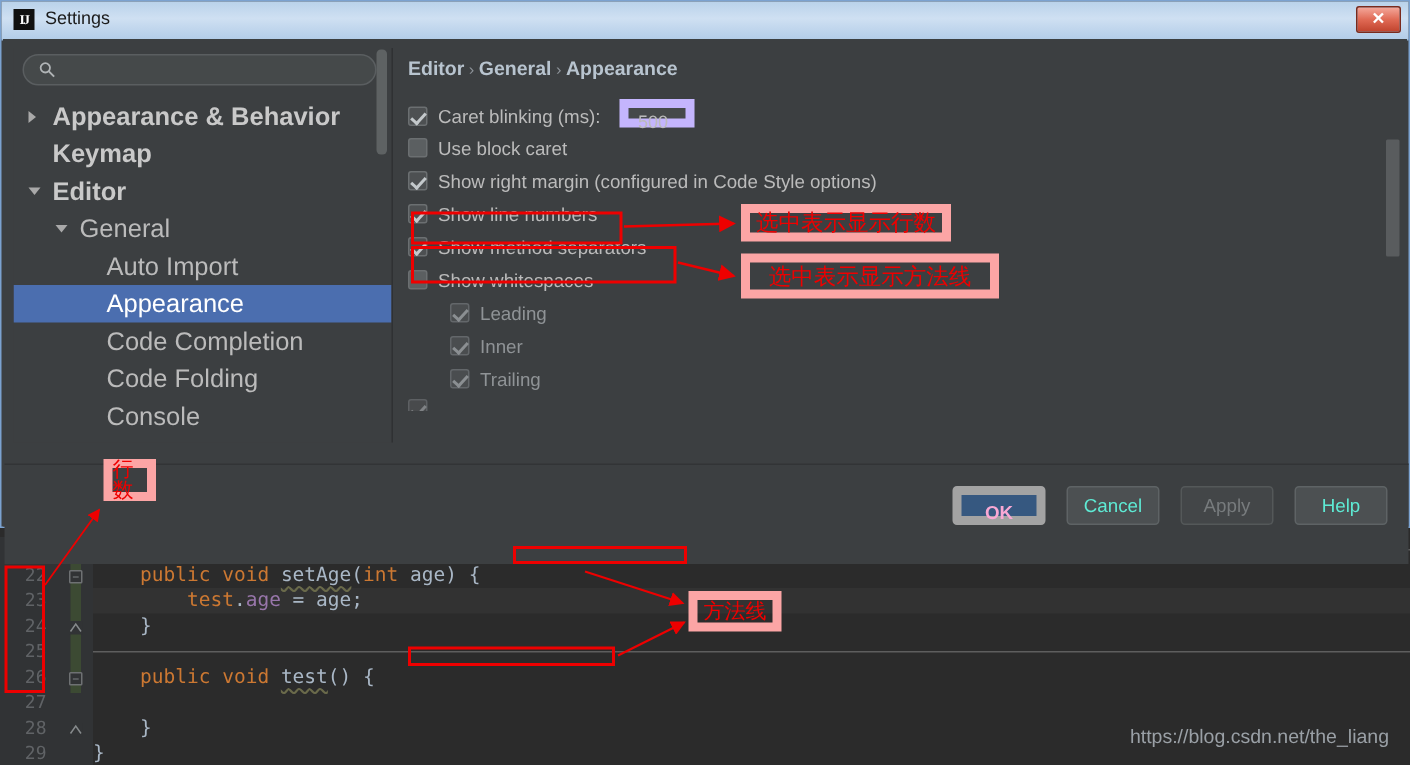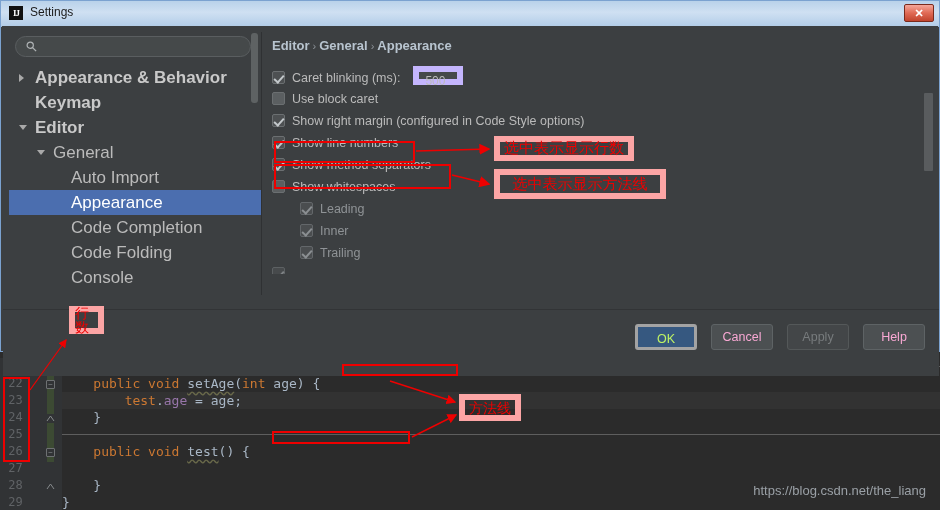--- a/index.html
+++ b/index.html
@@ -12,21 +12,21 @@
   .ide-bg{position:absolute;left:0;top:0;width:940px;height:510px;background:#2b2b2b;}
 
   
   .editor{position:absolute;left:0;top:358px;width:940px;height:152px;background:#2b2b2b;}
   .gutter{position:absolute;left:0;top:0;width:40px;height:152px;background:#313335;}
   .vcsbar{position:absolute;left:47px;top:0;width:7px;height:104px;background:#3c4a33;}
   .gutter-fold{position:absolute;left:40px;top:0;width:22px;height:152px;background:#313335;}
   .linenos{position:absolute;left:0;top:0;width:38px;height:152px;
            font-family:"DejaVu Sans Mono","Liberation Mono",monospace;font-size:12px;
            color:#606366;text-align:right;}
-  .linenos div{height:17px;line-height:17px;padding-right:7px;text-align:center;}
+  .linenos div{height:17px;line-height:17px;padding-right:7px;}
   .codearea{position:absolute;left:62px;top:0;right:0;height:152px;
             font-family:"DejaVu Sans Mono","Liberation Mono",monospace;font-size:13px;
             color:#a9b7c6;}
   .codeline{height:17px;line-height:17px;white-space:pre;}
   .kw{color:#cc7832;}
   .id{color:#a9b7c6;}
   .fld{color:#9876aa;}
   .pun{color:#a9b7c6;}
   .wavy{text-decoration:underline wavy #6a6a4a;text-underline-offset:3px;}
   .cur-line{position:absolute;left:62px;right:0;height:17px;background:#323232;}
@@ -93,23 +93,23 @@
   .numfield{display:inline-block;width:50px;height:19px;line-height:19px;background:#45494a;
             border:6px solid #c4b5fd;box-sizing:border-box;color:#bbbbbb;font-size:12px;
             text-align:left;padding-left:6px;margin-left:13px;vertical-align:-3px;}
   .partial{position:absolute;left:6px;top:232px;height:10px;overflow:hidden;}
 
   .right-scroll{position:absolute;left:922px;top:67px;width:9px;height:78px;background:#595c5e;border-radius:1px;}
 
   .footer{position:absolute;left:1px;top:283px;width:936px;height:66px;background:#3c3f41;
           border-top:1px solid #323436;}
   .btn{position:absolute;top:14px;height:26px;border-radius:3px;box-sizing:border-box;
-       font-size:12.5px;line-height:24px;text-align:center;color:#f9a8d4;
+       font-size:12.5px;line-height:24px;text-align:center;color:#5eead4;
        background:#4c5052;border:1px solid #5e6365;}
-  .btn.primary{background:#365880;border:3px solid #a3a3a3;color:#bef264;font-weight:normal;}
+  .btn.primary{background:#365880;border:6px solid #a3a3a3;color:#f9a8d4;font-weight:bold;}
   .btn.disabled{color:#777b7d;background:#434648;border:1px solid #545859;}
 
   
   .anno{position:absolute;border:2px solid #ee0000;box-sizing:border-box;}
   .anno-txt{position:absolute;border:6px solid #fca5a5;box-sizing:border-box;color:#ee0000;
             font-family:"DejaVu Sans",sans-serif;font-size:15px;line-height:1;
             display:flex;align-items:center;justify-content:center;background:transparent;}
   .anno-sm{font-size:14px;}
   svg.ovl{position:absolute;left:0;top:0;width:940px;height:510px;pointer-events:none;}
 </style>

